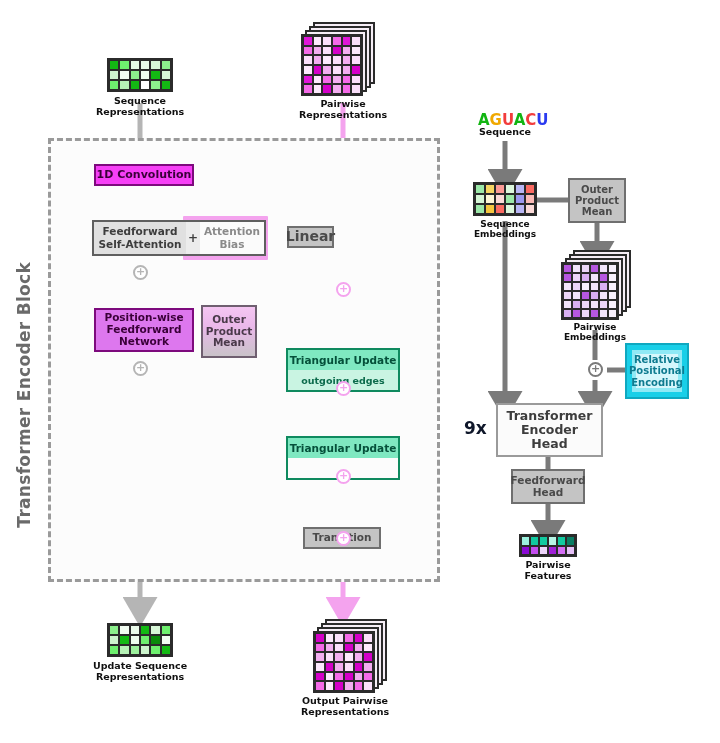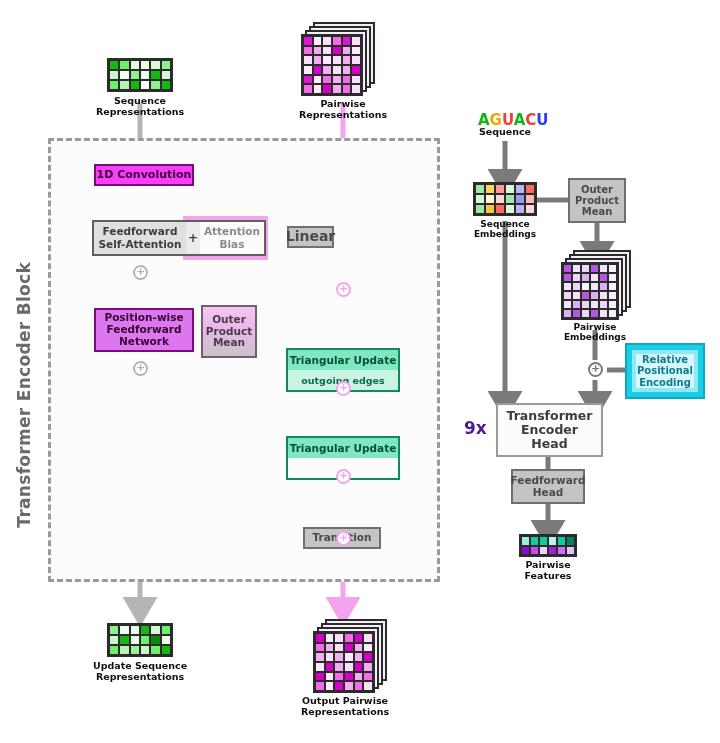--- a/index.html
+++ b/index.html
@@ -60,21 +60,21 @@
   
   .mat{position:absolute;display:grid;gap:0;box-sizing:border-box;}
   .mat.bord{border:2px solid #2b2b2b;}
   .mat div{width:100%;height:100%;box-sizing:border-box;border:1px solid #2b2b2b;}
   .stack{position:absolute;box-sizing:border-box;border:2px solid #2b2b2b;background:#f6eef6;}
 
   
   .seqletters{position:absolute;font-weight:bold;letter-spacing:0px;white-space:nowrap;}
 
   svg.lines{position:absolute;left:0;top:0;width:720px;height:743px;overflow:visible;}
-  .nine{position:absolute;font-weight:bold;color:#4c1d95;}
+  .nine{position:absolute;font-weight:bold;color:#0f172a;}
 </style>
 </head>
 <body>
 
 <div id="root">
 
   <svg class="lines">
     <defs>
       <marker id="ag" markerWidth="7" markerHeight="7" refX="2.2" refY="3.5" orient="auto">
         <path d="M0,0 L6,3.5 L0,7 z" fill="#b5b5b5"></path>
@@ -387,21 +387,21 @@
       <div style="background: rgb(217, 176, 242);"></div>
       <div style="background: rgb(182, 87, 224);"></div>
       <div style="background: rgb(236, 214, 248);"></div>
       <div style="background: rgb(182, 87, 224);"></div>
       <div style="background: rgb(242, 228, 251);"></div>
       <div style="background: rgb(248, 240, 253);"></div>
     </div>
   <div class="cap" style="left:545px;top:322px;width:100px;font-size:9px;">Pairwise
 Embeddings</div>
 
-  <div class="rpe-outer" style="left:625px;top:343px;width:80px;height:56px;">
+  <div class="rpe-outer" style="left:625px;top:343px;width:64px;height:56px;">
     <div class="rpe-mid">
       <div class="rpe-in" style="white-space:pre-line;">Relative
 Positional
 Encoding</div>
     </div>
   </div>
 
   <div class="box" style="left:588px;top:362px;width:15px;height:15px;border-radius:50%;
               background:#fff;border:2px solid #7a7a7a;color:#7a7a7a;font-size:11px;">+</div>
 

